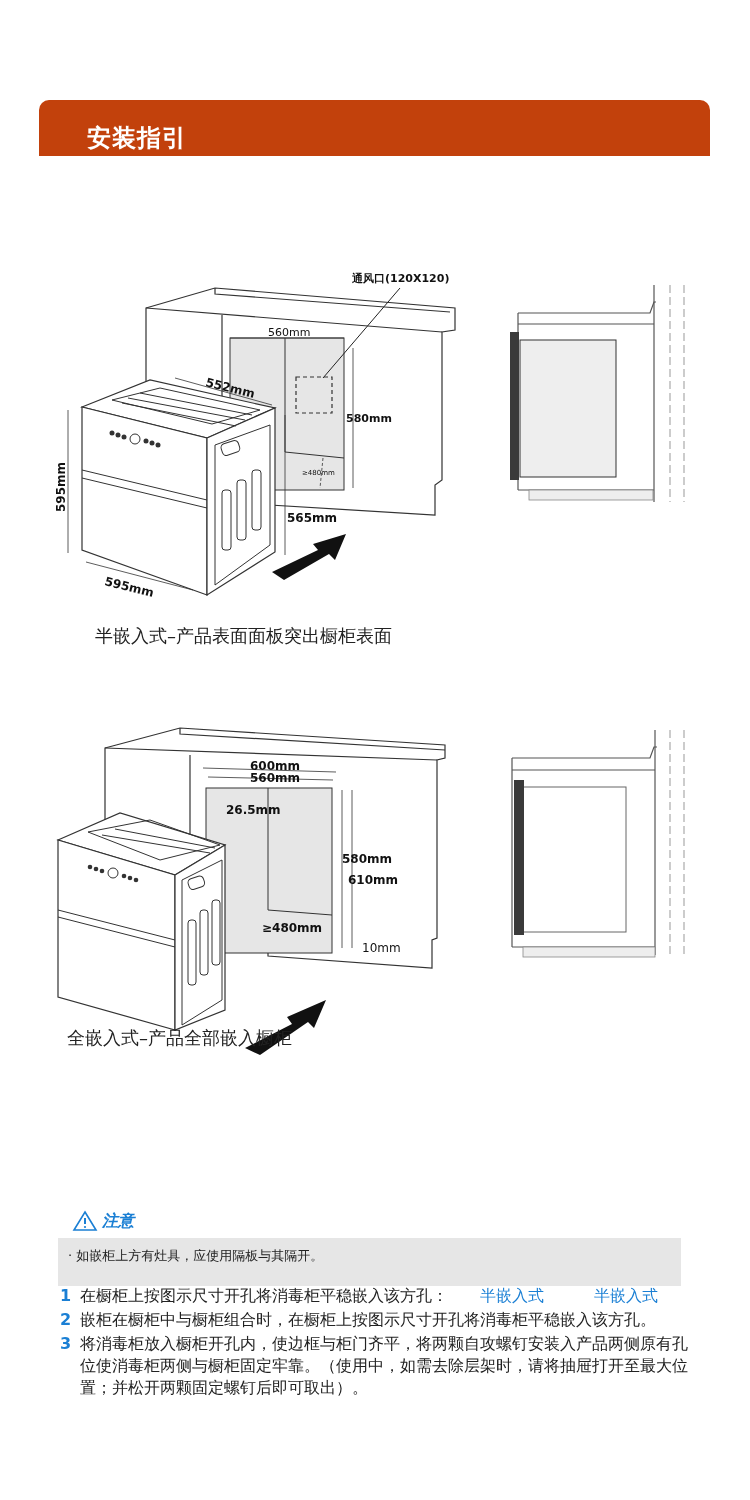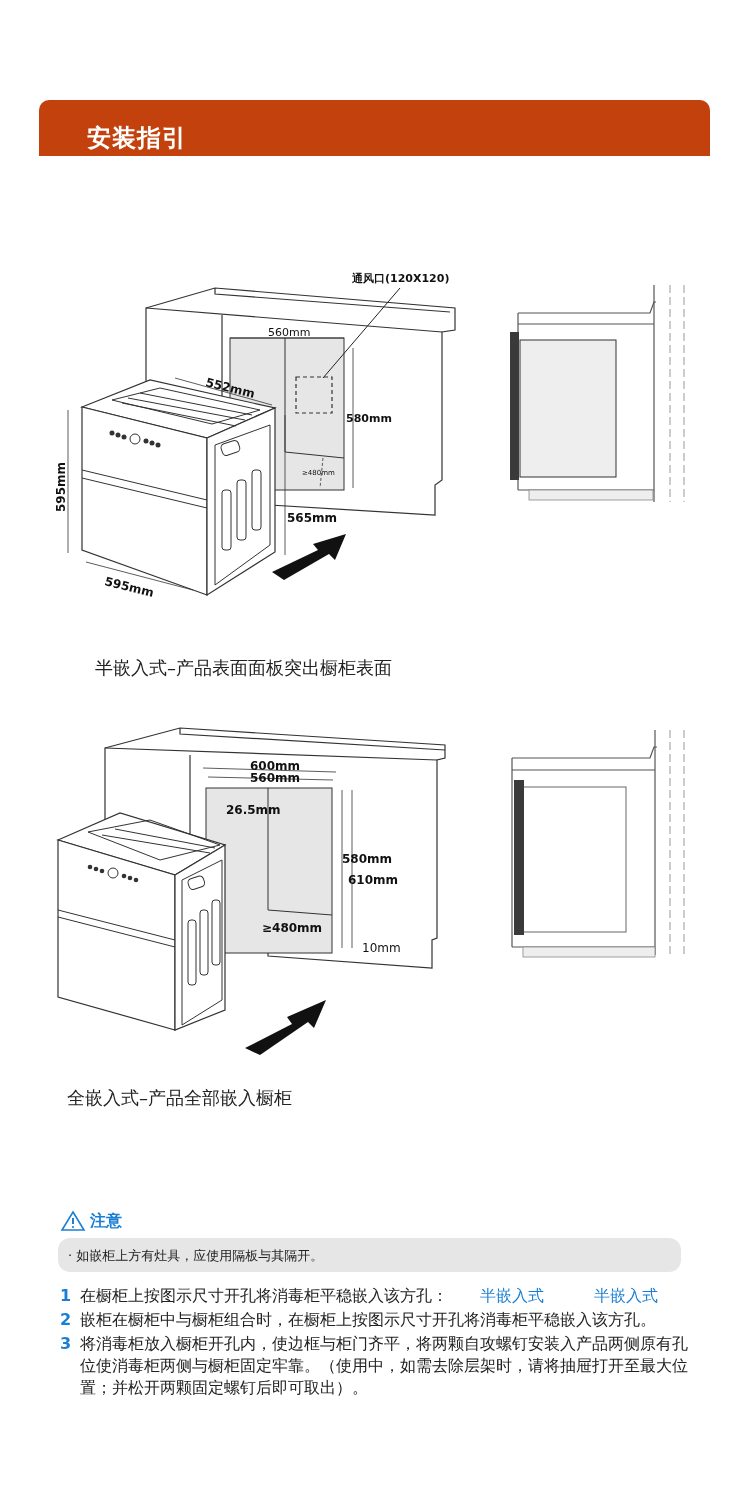--- a/index.html
+++ b/index.html
@@ -2,23 +2,23 @@
 <html><head>
 <meta charset="utf-8">
 <style>
   html, body { margin:0; padding:0; background:#ffffff; }
   body { width:750px; height:1500px; position:relative; overflow:hidden; font-family:"DejaVu Sans", sans-serif; color:#222; }
   .header { position:absolute; left:39px; top:64px; width:671px; height:56px; background:#c2410c; border-radius:10px 10px 0 0;margin-top:36px; }
   .header-title { position:absolute; left:48px; top:22px; font-size:24px; font-weight:bold; color:#ffffff; letter-spacing:1px; }
   svg.fig { position:absolute; }
   .fig text { font-family:"DejaVu Sans", sans-serif; fill:#111; }
   .caption { position:absolute; font-size:18px; color:#222; }
-  .note-head { position:absolute; left:60px; top:1210px; display:flex; align-items:center; }
+  .note-head { position:absolute; left:72px; top:1210px; display:flex; align-items:center;font-style:italic; }
   .note-title { font-size:16px; font-weight:bold; color:#1a7fd4; margin-left:4px; }
-  .note-box { position:absolute; left:58px; top:1238px; width:623px; height:34px; background:#e6e6e6;border-radius:12px; }
+  .note-box { position:absolute; left:58px; top:1238px; width:623px; height:48px; background:#e6e6e6; }
   .note-text { position:absolute; left:10px; top:9px; font-size:13px; color:#222; }
   .steps { position:absolute; left:60px; top:1285px; width:630px; }
   .step { display:flex; font-size:16px; line-height:22px; margin-bottom:2px; }
   .step-num { width:20px; color:#1a7fd4; font-weight:bold; flex:none; }
   .step-text { flex:1; color:#222; }
   .link { color:#1a7fd4; margin-right:18px;margin-left:32px; }
 </style>
 </head>
 <body>
 
@@ -99,21 +99,21 @@
   </g>
   <rect x="20" y="60" width="96" height="137" fill="#eeeeee" stroke="#333" stroke-width="1"></rect>
   <rect x="10" y="52" width="9" height="148" fill="#3a3a3a"></rect>
   <rect x="29" y="210" width="124" height="10" fill="#eeeeee" stroke="#888" stroke-width="0.8"></rect>
   <g fill="none" stroke="#999" stroke-width="1" stroke-dasharray="8 4">
     <line x1="170" y1="5" x2="170" y2="222"></line>
       <line x1="184" y1="5" x2="184" y2="222"></line>
   </g>
 </svg>
 
-<div class="caption" style="left:95px;top:656px;text-align:center;">半嵌入式–产品表面面板突出橱柜表面</div>
+<div class="caption" style="left:95px;top:624px;text-align:center;">半嵌入式–产品表面面板突出橱柜表面</div>
 
 <svg class="fig" style="left:40px;top:710px" width="440" height="360" viewBox="0 0 440 360">
   <g fill="none" stroke="#333" stroke-width="1.2">
     <path d="M65 38 L140 18 L405 35 L405 48 L397 50 L397 228 L392 230 L392 258 L228 246 L228 236 L65 236 Z"></path>
     <path d="M140 18 L140 24 L405 40"></path>
     <path d="M397 50 L65 38"></path>
     <path d="M150 45 L150 240"></path>
   </g>
   <rect x="166" y="78" width="126" height="165" fill="#e6e6e6" stroke="#333" stroke-width="1"></rect>
   <line x1="228" y1="78" x2="228" y2="200" stroke="#333" stroke-width="1"></line>
@@ -168,21 +168,21 @@
   </g>
   <rect x="23" y="62" width="103" height="145" fill="#ffffff" stroke="#666" stroke-width="1"></rect>
   <rect x="14" y="55" width="10" height="155" fill="#3a3a3a"></rect>
   <rect x="23" y="222" width="132" height="10" fill="#eeeeee" stroke="#888" stroke-width="0.8"></rect>
   <g fill="none" stroke="#999" stroke-width="1" stroke-dasharray="8 4">
     <line x1="170" y1="5" x2="170" y2="230"></line>
       <line x1="184" y1="5" x2="184" y2="230"></line>
   </g>
 </svg>
 
-<div class="caption" style="left:67px;top:1086px;">全嵌入式–产品全部嵌入橱柜</div>
+<div class="caption" style="left:67px;top:1026px;">全嵌入式–产品全部嵌入橱柜</div>
 
 <div class="note-head">
   <svg width="26" height="22" viewBox="0 0 26 22">
     <path d="M13 2 L24 20 L2 20 Z" fill="none" stroke="#1a7fd4" stroke-width="1.6"></path>
     <line x1="13" y1="8" x2="13" y2="14" stroke="#1a7fd4" stroke-width="2"></line>
     <circle cx="13" cy="17" r="1.1" fill="#1a7fd4"></circle>
   </svg>
   <span class="note-title">注意</span>
 </div>
 <div class="note-box">

